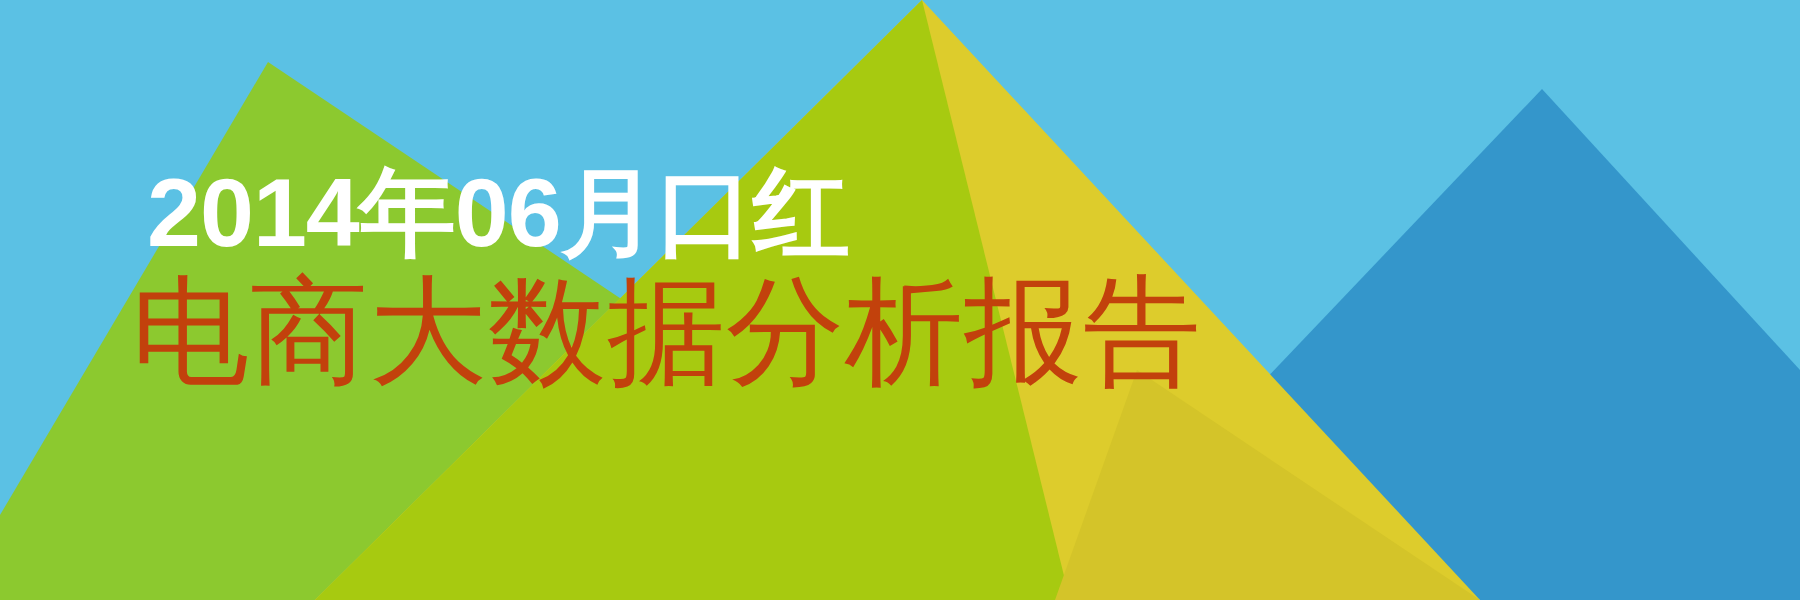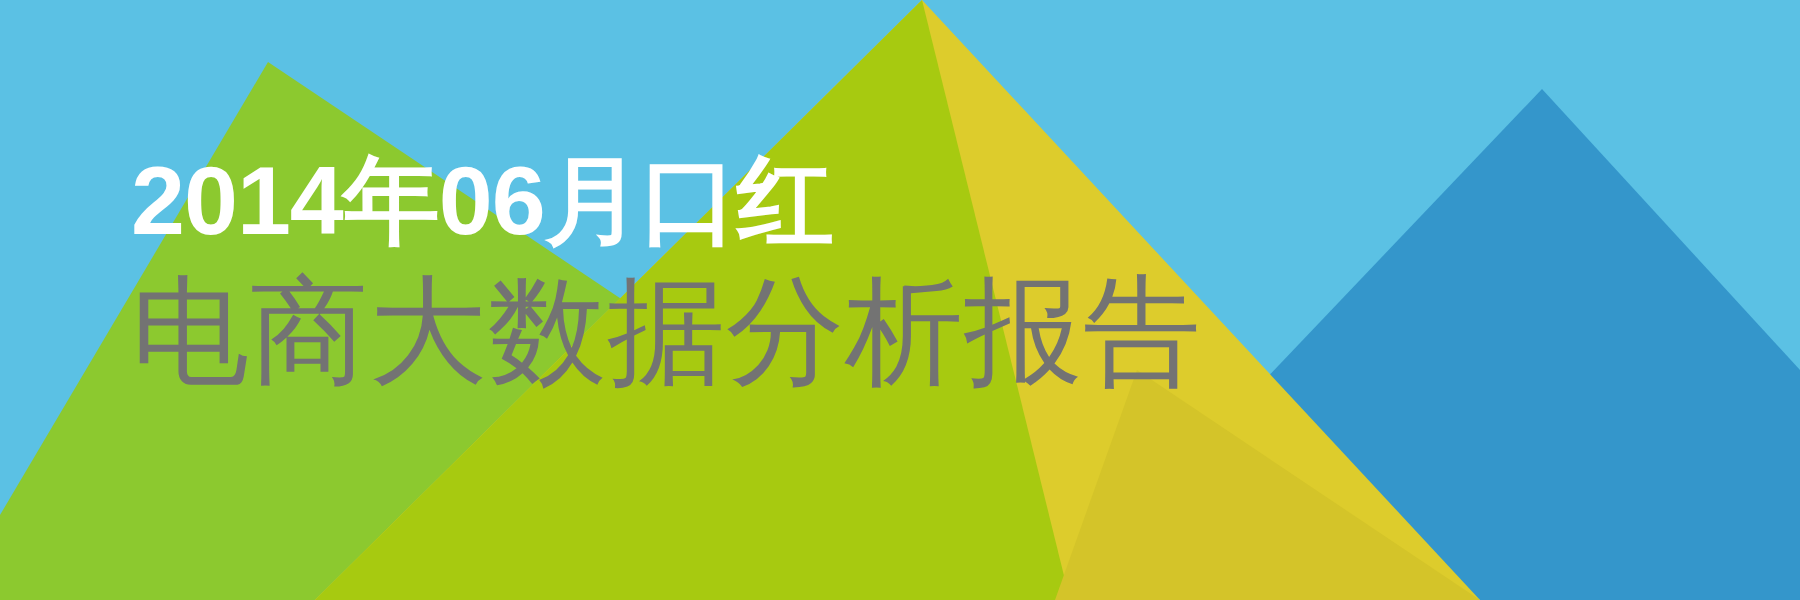--- a/index.html
+++ b/index.html
@@ -32,24 +32,25 @@
   }
   .title-line {
     position: absolute;
     left: 131px;
     color: #ffffff;
     white-space: pre;
     line-height: 1;
     letter-spacing: 0;
   }
   #title-line-1 {
-    top: 152px;
+    top: 164px;
     font-size: 97px;
     font-weight: 700;
     letter-spacing: -1px;
+    margin-left: 16px;
   }
   #title-line-2 {
     top: 272px;
     font-size: 118px;
     font-weight: 400;
     letter-spacing: 1px;
   }
 </style>
 </head>
 <body>
@@ -66,16 +67,16 @@
 
     <polygon id="yellow-mountain" points="922,0 1480,600 315,600" fill="#DDCC2C"></polygon>
 
     <polygon id="green-yellow-overlap" points="922,0 1070,600 315,600" fill="#A7CA10"></polygon>
 
     <polygon id="yellow-blue-overlap" points="1137,370 1480,600 1055,600" fill="#D4C429"></polygon>
   </svg>
 
   <div id="title-block">
     <div class="title-line" id="title-line-1" style="color: rgb(255, 255, 255);">2014年06月口红</div>
-    <div class="title-line" id="title-line-2" style="color: #737373;">电商大数据分析报告</div>
+    <div class="title-line" id="title-line-2" style="color: #c2410c;">电商大数据分析报告</div>
   </div>
 
 </div>
 
 </body></html>

